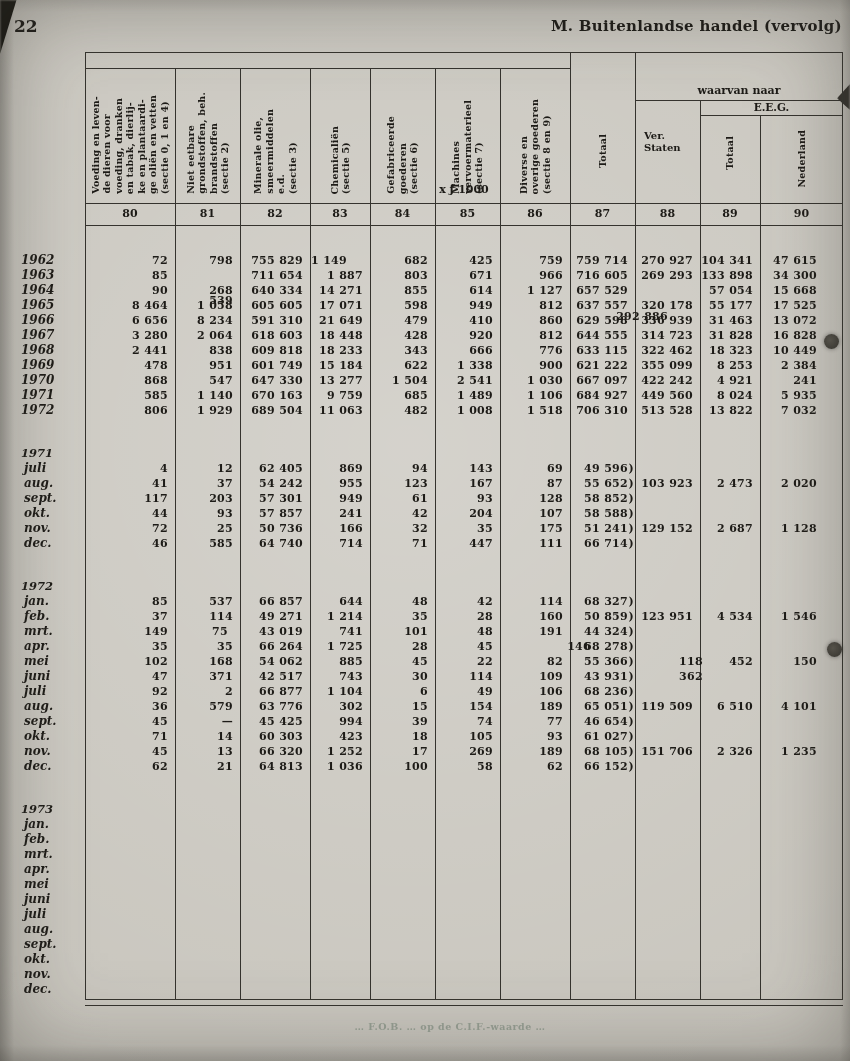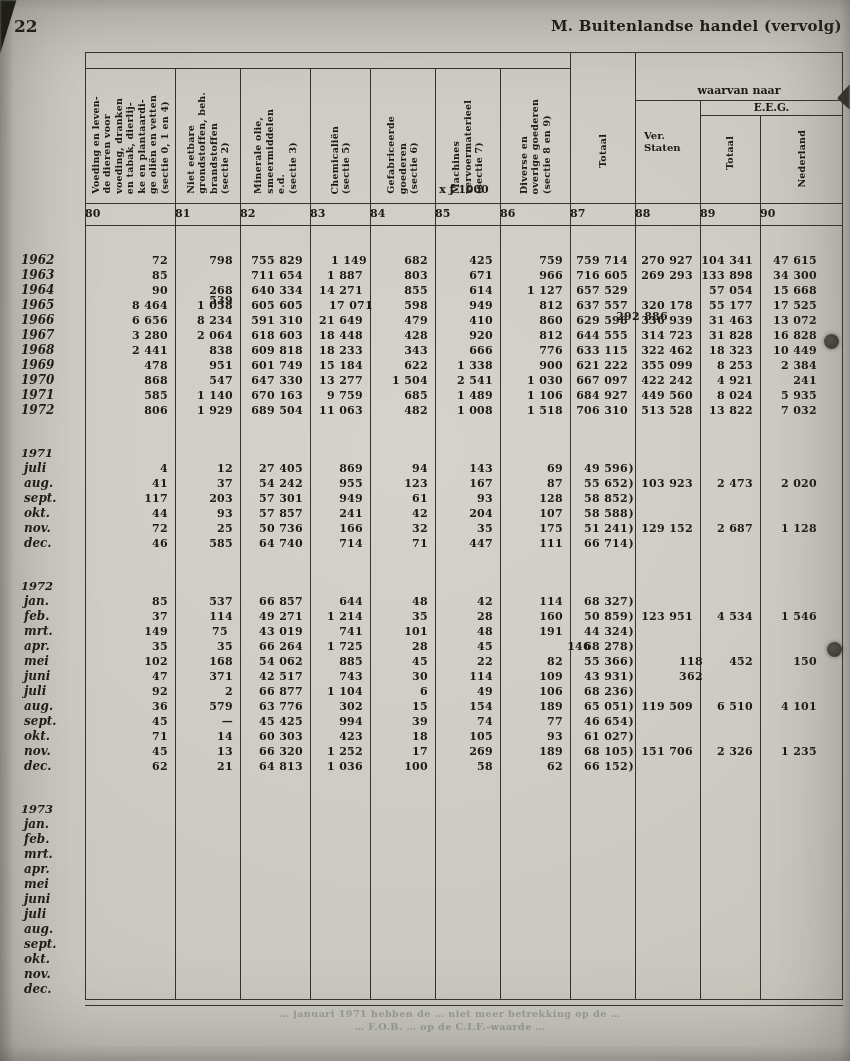--- a/index.html
+++ b/index.html
@@ -42,21 +42,21 @@
   .hdrcols { position:absolute; top:0; left:0; width:843px; height:150px; }
   .hcol { position:absolute; top:18px; height:128px; display:flex; align-items:flex-end;
     justify-content:center; padding-bottom:4px; }
   .hcol.hor { top:78px; height:auto; display:block; padding:0 0 0 9px; font-size:10px; line-height:12px; }
   .rline { writing-mode:vertical-rl; transform:rotate(180deg); font-size:9.5px; line-height:11.5px;
     letter-spacing:.2px; white-space:nowrap; }
 
   .unit { position:absolute; top:128px; left:85px; width:758px; height:20px; line-height:20px;
     text-align:center; font-size:11px; }
   .numsrow { position:absolute; top:151px; left:0; width:843px; height:22px; }
-  .cnum { position:absolute; top:0; height:22px; line-height:22px; font-size:11px; }
+  .cnum { position:absolute; top:0; height:22px; line-height:22px; text-align:center; font-size:11px; }
 
   .tbody { position:absolute; top:173px; left:0; width:843px; padding-top:28px; }
   .sec-label { margin-top:28px; height:15px; line-height:15px; padding-left:21px;
     font-style:italic; font-size:11.5px; }
   .trow { position:relative; height:15px; line-height:15px; font-size:11px; }
   .rlabel { position:absolute; left:0; top:0; width:85px; padding-left:21px;
     font-style:italic; font-size:12px; }
   .rlabel.mo { padding-left:24px; }
   .cell { position:absolute; top:0; text-align:right; padding-right:7px; letter-spacing:.3px; }
   .cell.last { padding-right:26px; }
@@ -174,21 +174,21 @@
         <div class="cnum" style="left: 635px; width: 65px;">88</div>
         <div class="cnum" style="left: 700px; width: 60px;">89</div>
         <div class="cnum" style="left: 760px; width: 83px;">90</div>
       </div>
     <div class="tbody">
         <div class="trow">
           <div class="rlabel">1962</div>
           <div class="cell" style="left: 85px; width: 90px;">72</div>
           <div class="cell" style="left: 175px; width: 65px;">798</div>
           <div class="cell" style="left: 240px; width: 70px;">755 829</div>
-          <div class="cell" style="left: 314px; width: 60px;">1 149</div>
+          <div class="cell" style="left: 294px; width: 60px;">1 149</div>
           <div class="cell" style="left: 370px; width: 65px;">682</div>
           <div class="cell" style="left: 435px; width: 65px;">425</div>
           <div class="cell" style="left: 500px; width: 70px;">759</div>
           <div class="cell" style="left: 570px; width: 65px;">759 714</div>
           <div class="cell" style="left: 635px; width: 65px;">270 927</div>
           <div class="cell" style="left: 700px; width: 60px;">104 341</div>
           <div class="cell last" style="left: 760px; width: 83px;">47 615</div>
         </div>
         <div class="trow">
           <div class="rlabel">1963</div>
@@ -216,21 +216,21 @@
           <div class="cell" style="left: 570px; width: 65px;">657 529</div>
           <div class="cell" style="left: 610px; width: 65px; margin-top: 26px;">292 886</div>
           <div class="cell" style="left: 700px; width: 60px;">57 054</div>
           <div class="cell last" style="left: 760px; width: 83px;">15 668</div>
         </div>
         <div class="trow">
           <div class="rlabel">1965</div>
           <div class="cell" style="left: 85px; width: 90px;">8 464</div>
           <div class="cell" style="left: 175px; width: 65px;">1 058</div>
           <div class="cell" style="left: 240px; width: 70px;">605 605</div>
-          <div class="cell" style="left: 320px; width: 60px;">17 071</div>
+          <div class="cell" style="left: 310px; width: 60px;">17 071</div>
           <div class="cell" style="left: 370px; width: 65px;">598</div>
           <div class="cell" style="left: 435px; width: 65px;">949</div>
           <div class="cell" style="left: 500px; width: 70px;">812</div>
           <div class="cell" style="left: 570px; width: 65px;">637 557</div>
           <div class="cell" style="left: 635px; width: 65px;">320 178</div>
           <div class="cell" style="left: 700px; width: 60px;">55 177</div>
           <div class="cell last" style="left: 760px; width: 83px;">17 525</div>
         </div>
         <div class="trow">
           <div class="rlabel">1966</div>
@@ -328,21 +328,21 @@
           <div class="cell" style="left: 570px; width: 65px;">706 310</div>
           <div class="cell" style="left: 635px; width: 65px;">513 528</div>
           <div class="cell" style="left: 700px; width: 60px;">13 822</div>
           <div class="cell last" style="left: 760px; width: 83px;">7 032</div>
         </div>
         <div class="sec-label">1971</div>
         <div class="trow">
           <div class="rlabel mo">juli</div>
           <div class="cell" style="left: 85px; width: 90px;">4</div>
           <div class="cell" style="left: 175px; width: 65px;">12</div>
-          <div class="cell" style="left: 240px; width: 70px;">27 405</div>
+          <div class="cell" style="left: 240px; width: 70px;">62 405</div>
           <div class="cell" style="left: 310px; width: 60px;">869</div>
           <div class="cell" style="left: 370px; width: 65px;">94</div>
           <div class="cell" style="left: 435px; width: 65px;">143</div>
           <div class="cell" style="left: 500px; width: 70px;">69</div>
           <div class="cell" style="left: 570px; width: 65px;">49 596<div class="paren">)</div></div>
         </div>
         <div class="trow">
           <div class="rlabel mo">aug.</div>
           <div class="cell" style="left: 85px; width: 90px;">41</div>
           <div class="cell" style="left: 175px; width: 65px;">37</div>
@@ -581,17 +581,16 @@
         </div>
         <div class="trow">
           <div class="rlabel mo">nov.</div>
         </div>
         <div class="trow">
           <div class="rlabel mo">dec.</div>
         </div>
       </div>
   </div>
 
-  <div class="ghost ghost1">… januari 1971 hebben de … niet meer betrekking op de …</div>
   <div class="ghost ghost2">… F.O.B. … op de C.I.F.-waarde …</div>
 
   <div class="vignette"></div>
 </div>
 
 </body></html>

